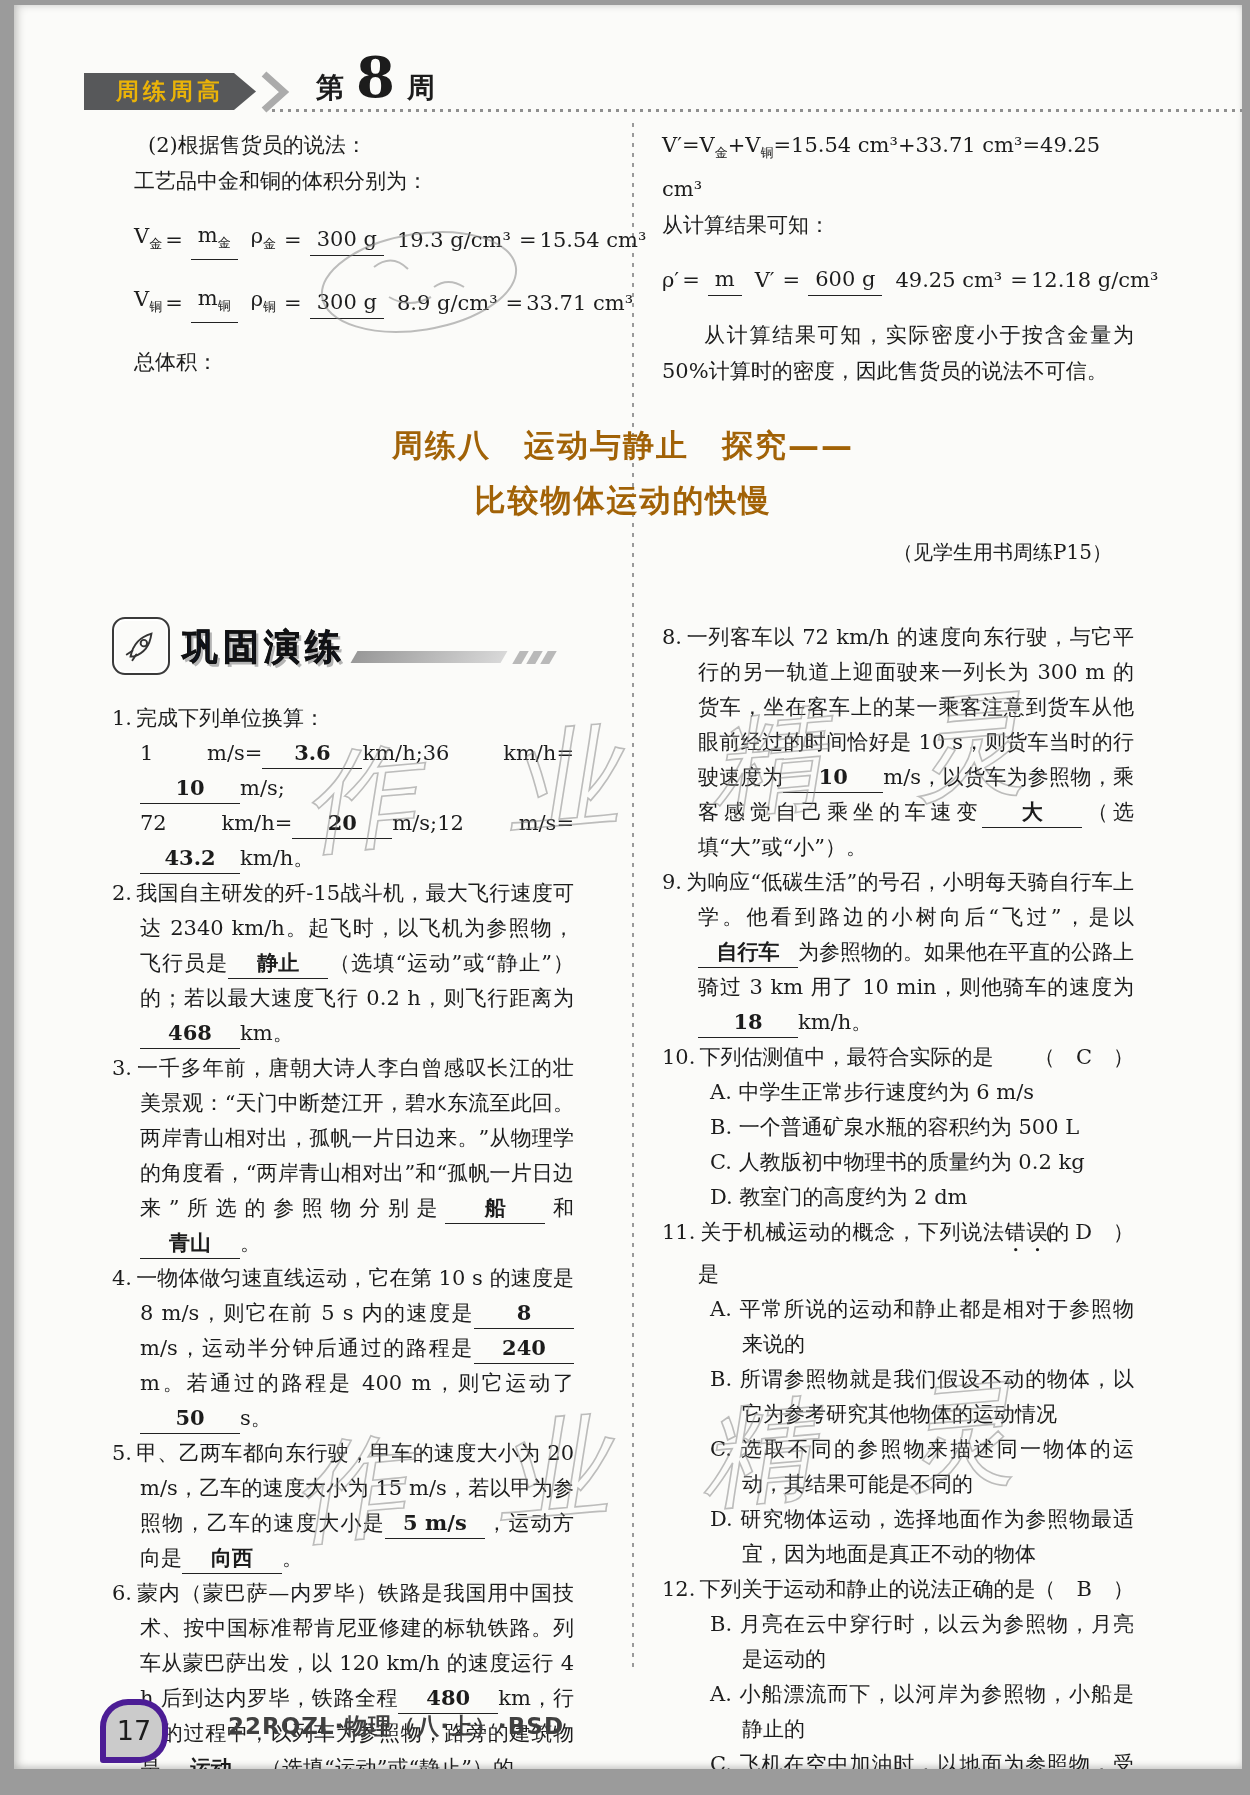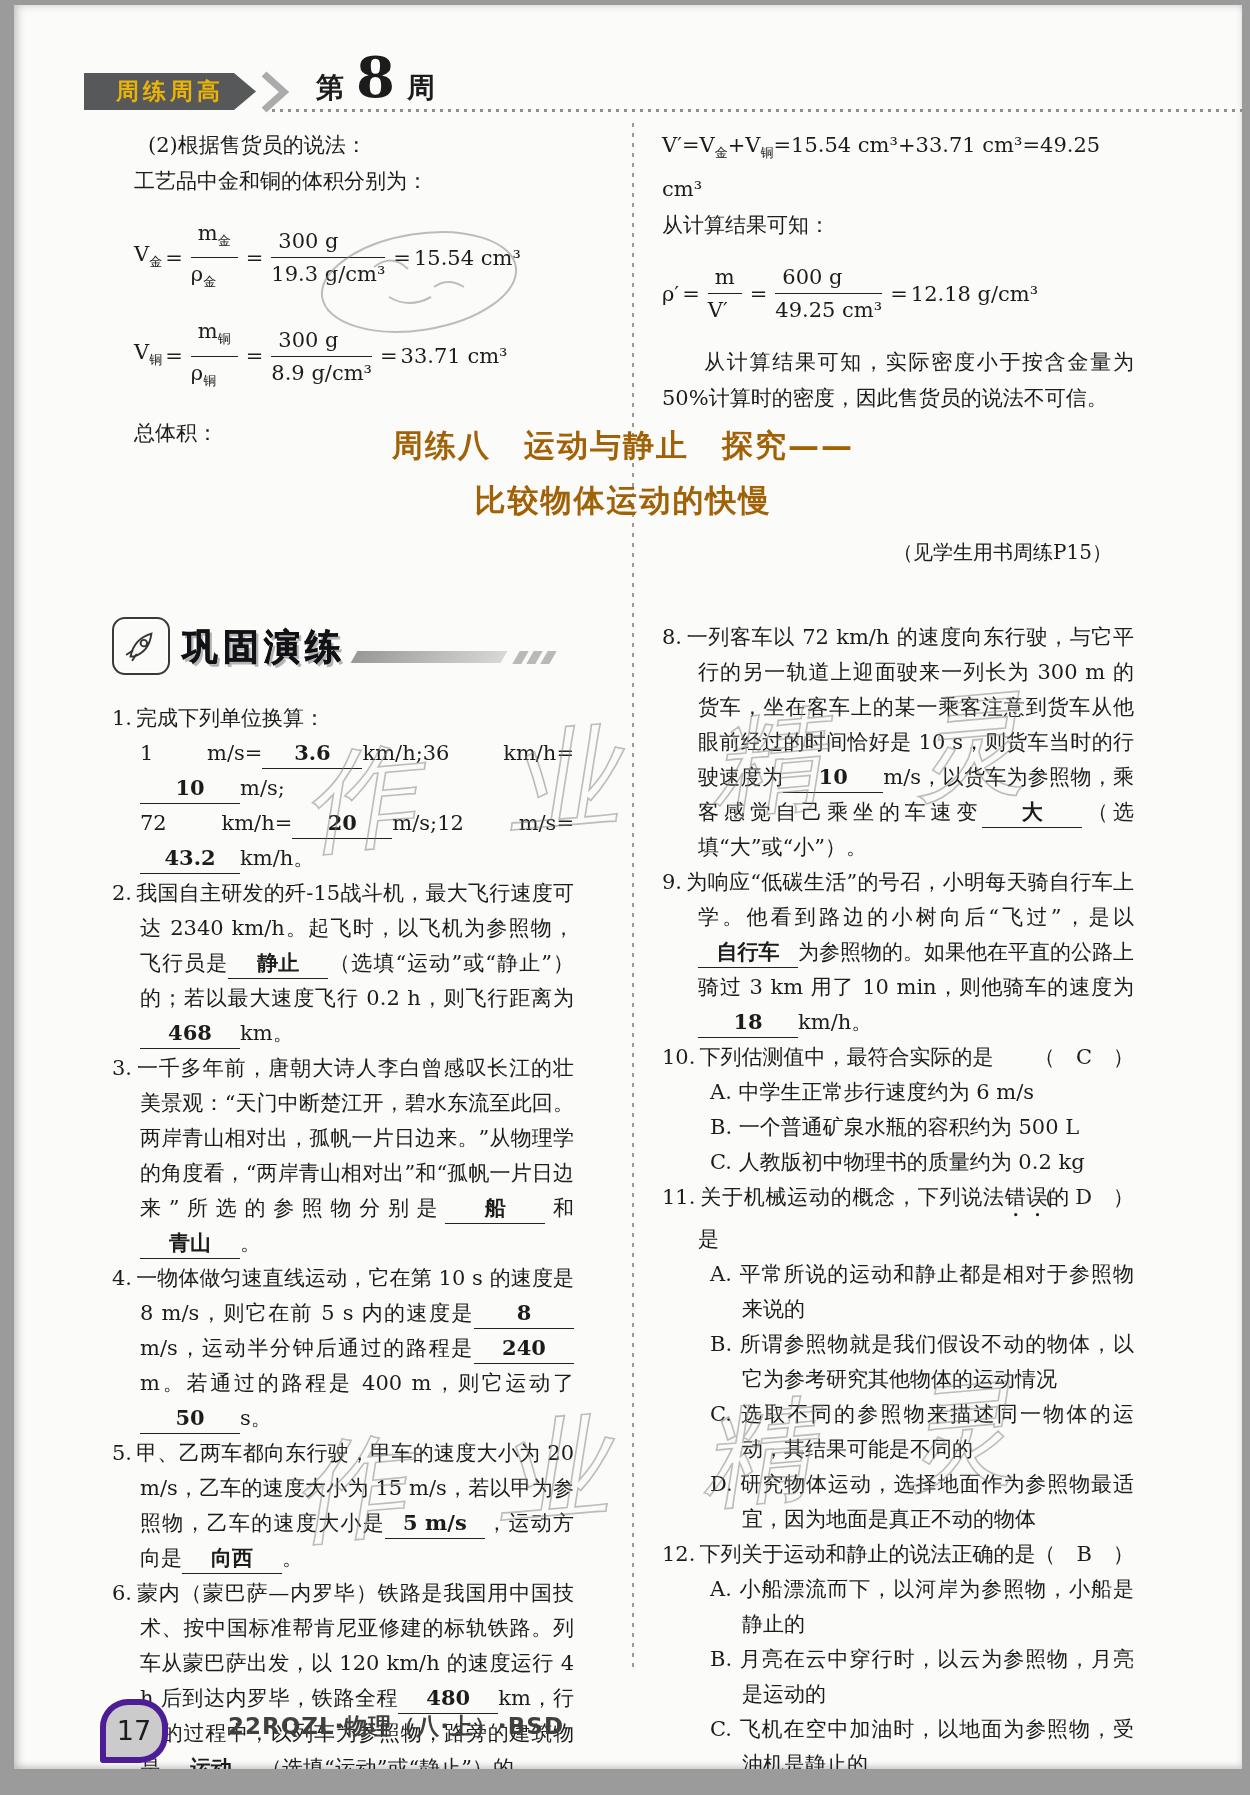--- a/index.html
+++ b/index.html
@@ -18,21 +18,21 @@
   .week .wk-num{font-size:56px;line-height:1;}
   .hdr-dots{position:absolute;left:258px;top:104px;right:0;height:3px;
     background-image:repeating-linear-gradient(90deg,#8f8f8f 0 3px,transparent 3px 8px);}
   
   .sol-row{position:absolute;left:98px;top:122px;width:1022px;display:flex;gap:88px;
     font-size:21px;line-height:36px;}
   .sol-left{width:462px;padding-left:22px;box-sizing:border-box;}
   .sol-right{width:472px;}
   .sol-indent{text-indent:14px;}
   .formula{display:flex;align-items:center;gap:3px;margin:19px 0;white-space:nowrap;}
-  .frac{display:inline-flex;flex-direction:column;text-align:left;margin:0 5px;}
+  .frac{display:inline-flex;text-align:right;margin:0 5px;gap:13px;}
   .frac .top{border-bottom:1.6px solid #222;padding:0 7px 1px;line-height:30px;}
   .frac .bot{padding-top:1px;line-height:30px;}
   sub{font-size:13px;}
   .sol-para{text-align:justify;text-indent:2em;}
   
   .title-blk{position:absolute;left:98px;top:420px;width:1022px;text-align:center;
     font-family:"DejaVu Sans","Liberation Sans",sans-serif;font-weight:bold;color:#a16207;}
   .title-l1{font-size:31px;letter-spacing:2px;}
   .title-l2{font-size:31px;letter-spacing:2px;margin-top:13px;}
   .title-note{position:absolute;right:130px;top:534px;font-size:20px;font-weight:400;}
@@ -190,23 +190,23 @@
           <div class="question"><span class="qnum">3.</span><span class="qbody"><span class="qtext">一千多年前，唐朝大诗人李白曾感叹长江的壮美景观：“天门中断楚江开，碧水东流至此回。两岸青山相对出，孤帆一片日边来。”从物理学的角度看，“两岸青山相对出”和“孤帆一片日边来”所选的参照物分别是</span><span class="blank">船</span><span class="qtext">和</span><span class="blank">青山</span><span class="qtext">。</span></span></div>
           <div class="question"><span class="qnum">4.</span><span class="qbody"><span class="qtext">一物体做匀速直线运动，它在第 10 s 的速度是 8 m/s，则它在前 5 s 内的速度是</span><span class="blank">8</span><span class="qtext">m/s，运动半分钟后通过的路程是</span><span class="blank">240</span><span class="qtext">m。若通过的路程是 400 m，则它运动了</span><span class="blank">50</span><span class="qtext">s。</span></span></div>
           <div class="question"><span class="qnum">5.</span><span class="qbody"><span class="qtext">甲、乙两车都向东行驶，甲车的速度大小为 20 m/s，乙车的速度大小为 15 m/s，若以甲为参照物，乙车的速度大小是</span><span class="blank">5 m/s</span><span class="qtext">，运动方向是</span><span class="blank">向西</span><span class="qtext">。</span></span></div>
           <div class="question"><span class="qnum">6.</span><span class="qbody"><span class="qtext">蒙内（蒙巴萨—内罗毕）铁路是我国用中国技术、按中国标准帮肯尼亚修建的标轨铁路。列车从蒙巴萨出发，以 120 km/h 的速度运行 4 h 后到达内罗毕，铁路全程</span><span class="blank">480</span><span class="qtext">km，行驶的过程中，以列车为参照物，路旁的建筑物是</span><span class="blank">运动</span><span class="qtext">（选填“运动”或“静止”）的。</span></span></div>
         </div>
     </div>
     <div class="col-r">
       <div id="q-right">
           <div class="question"><span class="qnum">8.</span><span class="qbody"><span class="qtext">一列客车以 72 km/h 的速度向东行驶，与它平行的另一轨道上迎面驶来一列长为 300 m 的货车，坐在客车上的某一乘客注意到货车从他眼前经过的时间恰好是 10 s，则货车当时的行驶速度为</span><span class="blank">10</span><span class="qtext">m/s，以货车为参照物，乘客感觉自己乘坐的车速变</span><span class="blank">大</span><span class="qtext">（选填“大”或“小”）。</span></span></div>
           <div class="question"><span class="qnum">9.</span><span class="qbody"><span class="qtext">为响应“低碳生活”的号召，小明每天骑自行车上学。他看到路边的小树向后“飞过”，是以</span><span class="blank">自行车</span><span class="qtext">为参照物的。如果他在平直的公路上骑过 3 km 用了 10 min，则他骑车的速度为</span><span class="blank">18</span><span class="qtext">km/h。</span></span></div>
-          <div class="question"><span class="qnum">10.</span><span class="qbody"><span class="choice-ans">（　C　）</span><span class="qtext">下列估测值中，最符合实际的是</span></span><div class="option">A. 中学生正常步行速度约为 6 m/s</div><div class="option">B. 一个普通矿泉水瓶的容积约为 500 L</div><div class="option">C. 人教版初中物理书的质量约为 0.2 kg</div></div>
+          <div class="question"><span class="qnum">10.</span><span class="qbody"><span class="choice-ans">（　C　）</span><span class="qtext">下列估测值中，最符合实际的是</span></span><div class="option">A. 中学生正常步行速度约为 6 m/s</div><div class="option">B. 一个普通矿泉水瓶的容积约为 500 L</div><div class="option">C. 人教版初中物理书的质量约为 0.2 kg</div><div class="option">D. 教室门的高度约为 2 dm</div></div>
           <div class="question"><span class="qnum">11.</span><span class="qbody"><span class="choice-ans">（　D　）</span><span class="qtext">关于机械运动的概念，下列说法</span><span class="emph">错误</span><span class="qtext">的是</span></span><div class="option">A. 平常所说的运动和静止都是相对于参照物来说的</div><div class="option">B. 所谓参照物就是我们假设不动的物体，以它为参考研究其他物体的运动情况</div><div class="option">C. 选取不同的参照物来描述同一物体的运动，其结果可能是不同的</div><div class="option">D. 研究物体运动，选择地面作为参照物最适宜，因为地面是真正不动的物体</div></div>
-          <div class="question"><span class="qnum">12.</span><span class="qbody"><span class="choice-ans">（　B　）</span><span class="qtext">下列关于运动和静止的说法正确的是</span></span><div class="option">A. 小船漂流而下，以河岸为参照物，小船是静止的</div><div class="option">B. 月亮在云中穿行时，以云为参照物，月亮是运动的</div><div class="option">C. 飞机在空中加油时，以地面为参照物，受油机是静止的</div></div>
+          <div class="question"><span class="qnum">12.</span><span class="qbody"><span class="choice-ans">（　B　）</span><span class="qtext">下列关于运动和静止的说法正确的是</span></span><div class="option">B. 月亮在云中穿行时，以云为参照物，月亮是运动的</div><div class="option">A. 小船漂流而下，以河岸为参照物，小船是静止的</div><div class="option">C. 飞机在空中加油时，以地面为参照物，受油机是静止的</div></div>
         </div>
     </div>
   </div>
 
   <div class="pagenum">17</div>
   <div class="imprint">22RQZL·物理（八·上）·BSD</div>
 
   <div class="wm wm1">作业精灵</div>
   <div class="wm wm2">作业精灵</div>
   <div class="stamp">

